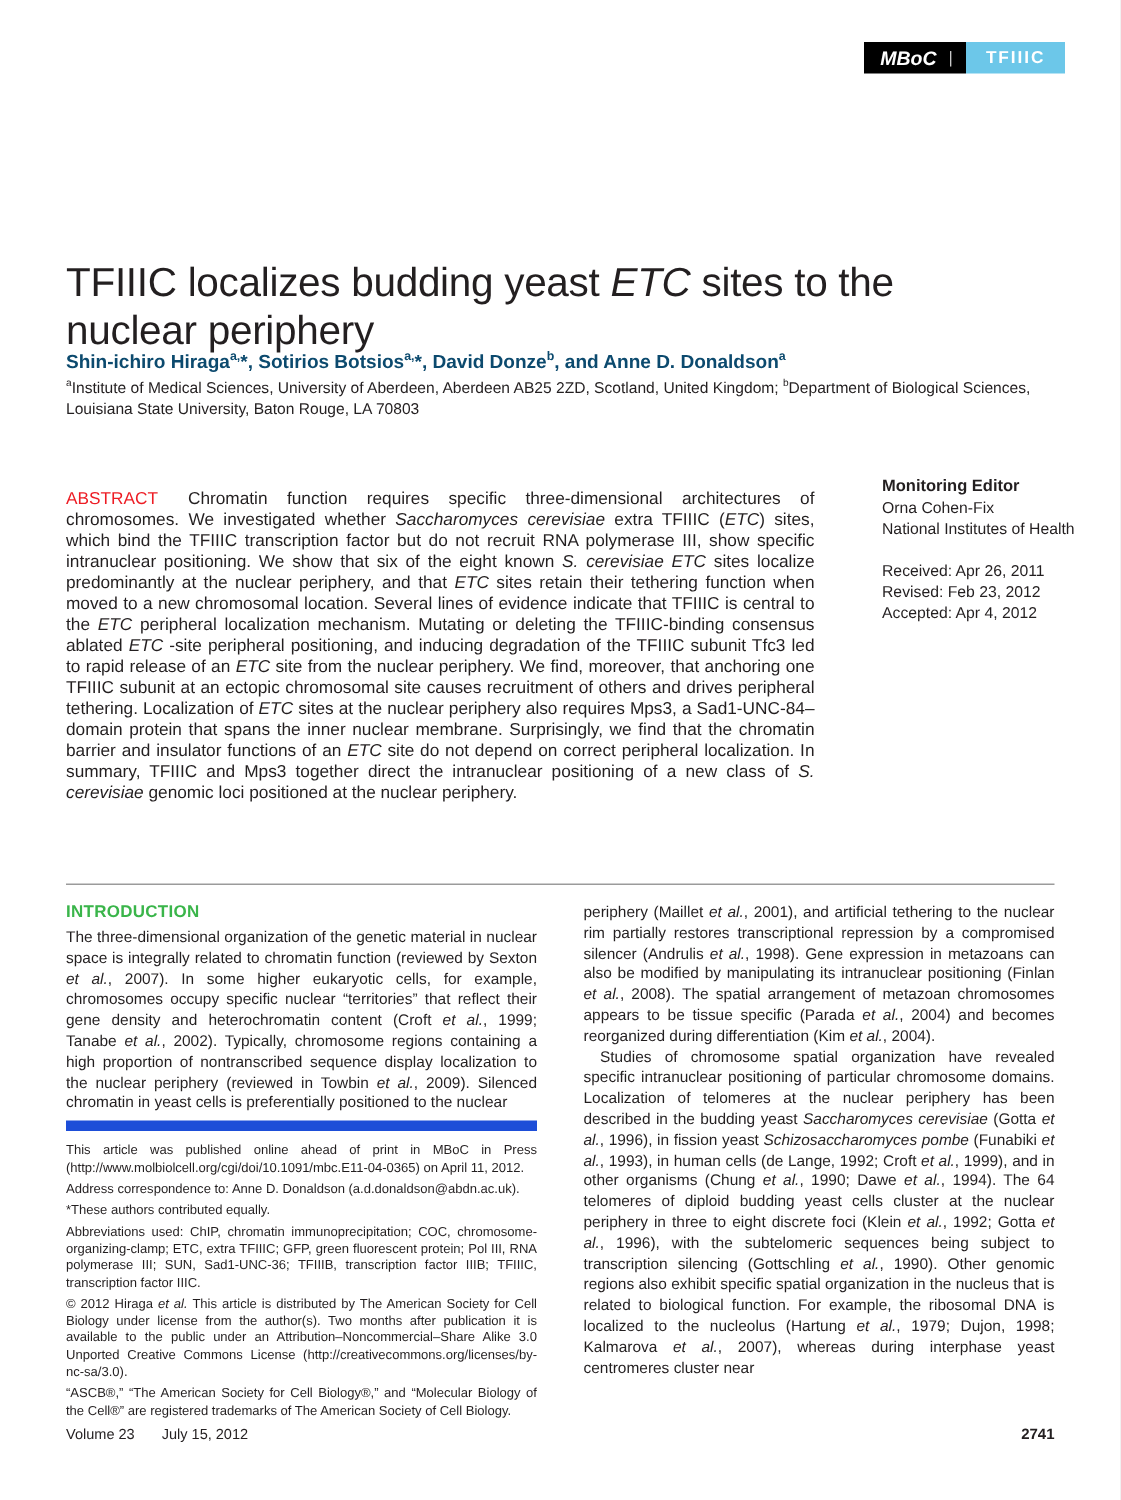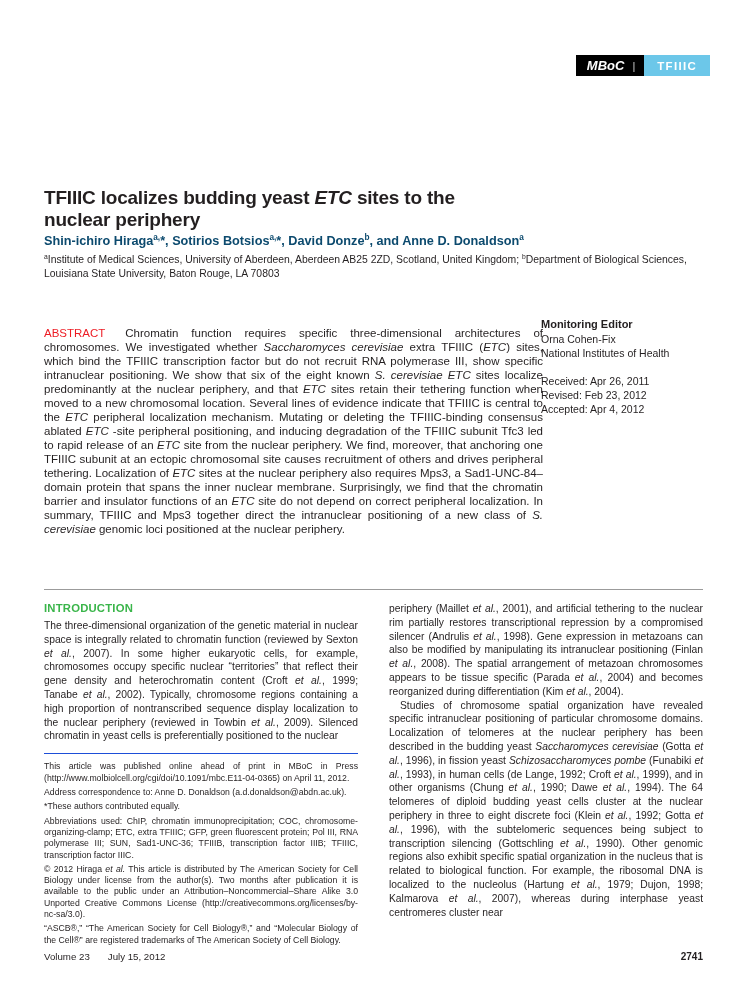--- a/index.html
+++ b/index.html
@@ -1,52 +1,52 @@
 <!DOCTYPE html>
 <html><head>
 <meta charset="utf-8">
 <style>
   html,body{margin:0;padding:0;background:#e8e8e8}
   .page{position:relative;width:747px;height:1000px;margin:0 auto;background:#ffffff;
         font-family:"Liberation Sans",sans-serif;color:#231f20;overflow:hidden}
   sup{font-size:65%;line-height:0}
 
   
-  .badge{position:absolute;top:55px;right:37px;display:flex;height:21px;font-weight:bold}
+  .badge{position:absolute;top:28px;right:37px;display:flex;height:21px;font-weight:bold}
   .badge-black{background:#000;color:#fff;display:flex;align-items:center;padding:0 9px 0 11px;font-size:13px}
   .badge-black .journal{font-style:italic}
   .badge-black .pipe{margin-left:8px;font-weight:normal;color:#c9c9c9;font-size:11px}
   .badge-blue{background:#6cc7e9;color:#fff;display:flex;align-items:center;padding:0 13px;
               font-size:11.5px;letter-spacing:1.3px}
 
   
-  .title{position:absolute;left:44px;top:174px;font-size:19px;line-height:1.17;font-weight:bold;letter-spacing:-0.2px}
+  .title{position:absolute;left:44px;top:155px;font-size:27px;line-height:1.17;font-weight:normal;letter-spacing:-0.2px}
   .authors{position:absolute;left:44px;top:234px;font-size:12.7px;font-weight:bold;color:#0c4a6e}
   .affils{position:absolute;left:44px;top:253px;width:645px;font-size:10.4px;line-height:1.38}
 
   
   .abstract{position:absolute;left:44px;top:314px;width:499px;font-size:11.5px;font-weight:normal;
             line-height:1.22;text-align:justify}
   .abstract-label{color:#ed1c24;padding-right:7px}
-  .sidebar{position:absolute;left:541px;top:317px;width:158px;font-size:10.5px;line-height:1.34}
+  .sidebar{position:absolute;left:588px;top:317px;width:158px;font-size:10.5px;line-height:1.34}
   .sidebar p{margin:0}
   .sb-head{font-weight:bold;font-size:11px}
   .sb-gap{margin-top:14px !important}
 
   .divider{position:absolute;left:44px;top:589px;width:659px;border-top:1px solid #9b9b9b}
 
   
   .main{position:absolute;left:44px;top:602px;width:659px;height:347px;display:flex;gap:31px}
   .col{width:319px;display:flex;flex-direction:column}
   .intro-heading{color:#3ab54a;font-weight:bold;font-size:11.3px;letter-spacing:0.2px;margin:0 0 5px 0}
   .body-text{font-size:10.3px;line-height:1.34;text-align:justify;margin:0}
   .indent{text-indent:11px}
 
   
-  .footnotes{margin-top:auto;border-top:1px solid #1d4ed8;padding-top:7px;font-size:8.7px;line-height:1.3;text-align:justify}
+  .footnotes{margin-top:auto;border-top:7px solid #1d4ed8;padding-top:7px;font-size:8.7px;line-height:1.3;text-align:justify}
   .footnotes p{margin:0 0 3px 0}
 
   
   .footer{position:absolute;left:44px;top:951px;width:659px;display:flex;justify-content:space-between;align-items:flex-start;font-size:9.7px}
   .fgap{display:inline-block;width:18px}
   .page-num{font-weight:bold;font-size:10px}
 </style>
 </head>
 <body>
 

